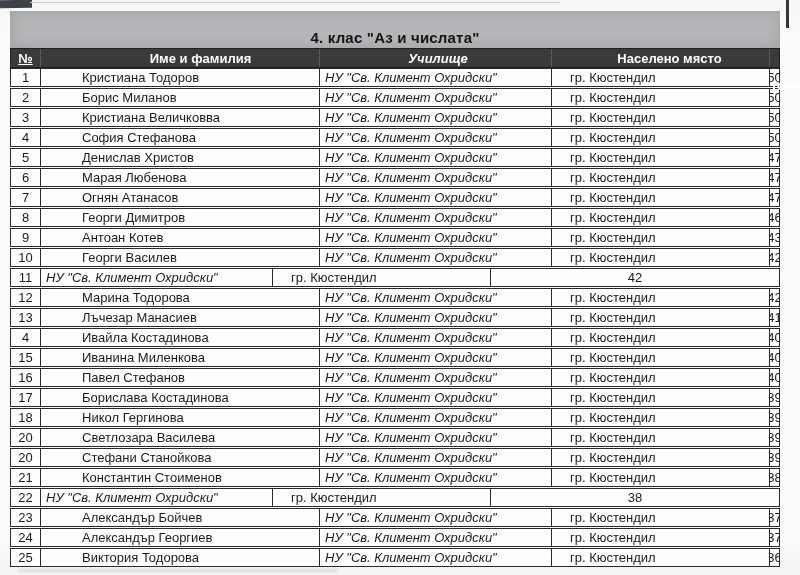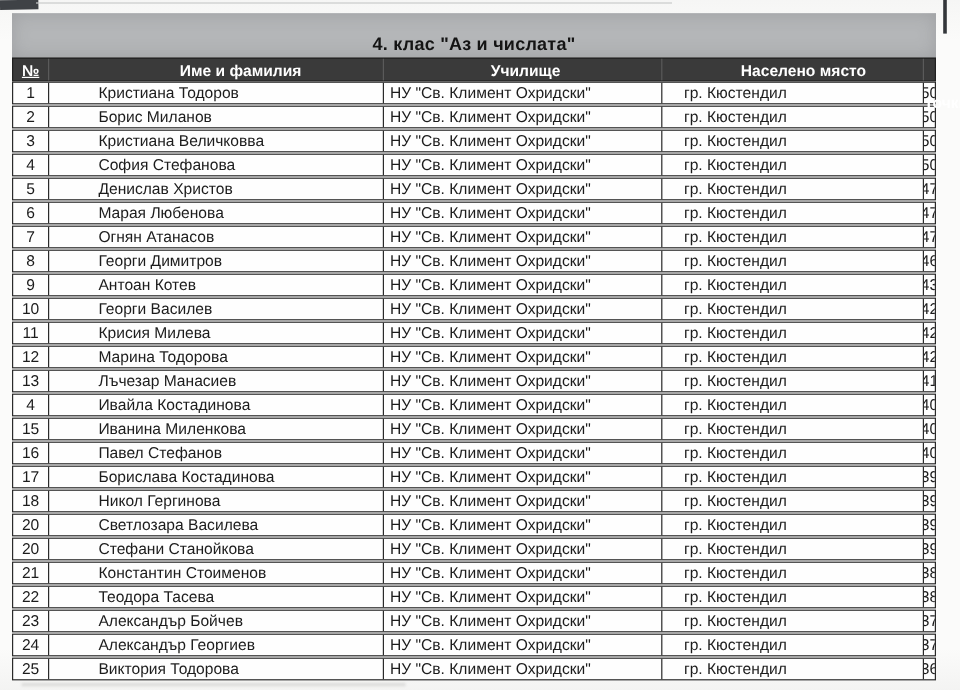--- a/index.html
+++ b/index.html
@@ -77,21 +77,21 @@
     font-size:13px;
   }
   .trow .cell{
     display:flex;align-items:center;
     border-right:1.5px solid var(--border-col);
     overflow:hidden;white-space:nowrap;
   }
   .trow .cell:last-child{border-right:none;}
   .c-num{flex:0 0 30px;justify-content:center;}
   .c-name{flex:0 0 243px;padding-left:5px;margin-left:36px;}
-  .c-school{flex:0 0 232px;padding-left:5px;}
+  .c-school{flex:0 0 232px;padding-left:5px;font-style:italic;}
   .c-place{flex:0 0 205px;padding-left:5px;margin-left:13px;}
   .c-points{flex:1 1 auto;justify-content:center;}
 </style>
 </head>
 <body>
 
 <div class="page">
 
   <div class="artifact-corner"></div>
   <div class="artifact-topline"></div>
@@ -176,21 +176,20 @@
         </div>
         <div class="trow">
           <div class="cell c-num">10</div>
           <div class="cell c-name">Георги Василев</div>
           <div class="cell c-school">НУ "Св. Климент Охридски"</div>
           <div class="cell c-place">гр. Кюстендил</div>
           <div class="cell c-points">42</div>
         </div>
         <div class="trow">
           <div class="cell c-num">11</div>
-          <div class="cell c-name">Крисия Милева</div>
           <div class="cell c-school">НУ "Св. Климент Охридски"</div>
           <div class="cell c-place">гр. Кюстендил</div>
           <div class="cell c-points">42</div>
         </div>
         <div class="trow">
           <div class="cell c-num">12</div>
           <div class="cell c-name">Марина Тодорова</div>
           <div class="cell c-school">НУ "Св. Климент Охридски"</div>
           <div class="cell c-place">гр. Кюстендил</div>
           <div class="cell c-points">42</div>
@@ -253,21 +252,20 @@
         </div>
         <div class="trow">
           <div class="cell c-num">21</div>
           <div class="cell c-name">Константин Стоименов</div>
           <div class="cell c-school">НУ "Св. Климент Охридски"</div>
           <div class="cell c-place">гр. Кюстендил</div>
           <div class="cell c-points">38</div>
         </div>
         <div class="trow">
           <div class="cell c-num">22</div>
-          <div class="cell c-name">Теодора Тасева</div>
           <div class="cell c-school">НУ "Св. Климент Охридски"</div>
           <div class="cell c-place">гр. Кюстендил</div>
           <div class="cell c-points">38</div>
         </div>
         <div class="trow">
           <div class="cell c-num">23</div>
           <div class="cell c-name">Александър Бойчев</div>
           <div class="cell c-school">НУ "Св. Климент Охридски"</div>
           <div class="cell c-place">гр. Кюстендил</div>
           <div class="cell c-points">37</div>

